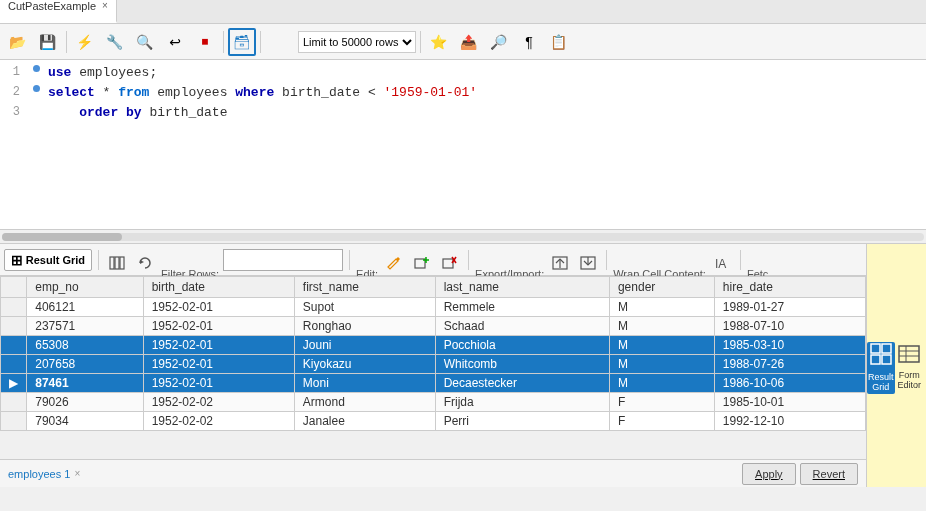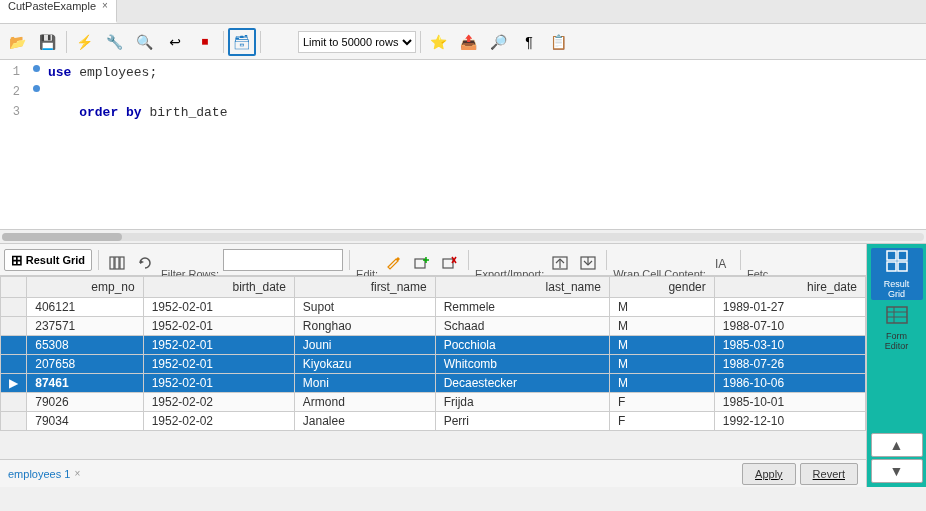--- a/index.html
+++ b/index.html
@@ -189,21 +189,21 @@
     }
     .data-table {
       border-collapse: collapse;
       width: 100%;
       font-size: 12px;
     }
     .data-table th {
       background: #f0f0f0;
       border: 1px solid #ccc;
       padding: 3px 8px;
-      text-align: right;
+      text-align: left;
       font-weight: normal;
       color: #333;
       white-space: nowrap;
     }
     .data-table td {
       border: 1px solid #ccc;
       padding: 2px 8px;
       white-space: nowrap;
       color: #333;
     }
@@ -223,24 +223,24 @@
     .main-content {
       flex: 1;
       display: flex;
       flex-direction: column;
       overflow: hidden;
     }
 
     
     .right-sidebar {
       width: 60px;
-      background: #14b8a6;
+      background: #fef9c3;
       border-left: 1px solid #ccc;
       display: flex;
-      flex-direction: column;
+      flex-direction: row;
       align-items: center;
       padding-top: 4px;
       gap: 2px;
     }
     .sidebar-btn {
       width: 52px;
       height: 52px;
       display: flex;
       flex-direction: column;
       align-items: center;
@@ -368,20 +368,21 @@
       <span class="line-dot">
           <span class="dot"></span>
         </span>
       <span class="line-code"><span class="kw">use</span> employees;</span>
     </div>
     <div class="sql-line">
       <span class="line-num">2</span>
       <span class="line-dot">
           <span class="dot"></span>
         </span>
+      <span class="line-code"><span class="kw">select</span> * <span class="kw2">from</span> employees <span class="kw">where</span> birth_date &lt; <span class="str">'1959-01-01'</span></span>
     </div>
     <div class="sql-line">
       <span class="line-num">3</span>
       <span class="line-dot"></span>
       <span class="line-code">    <span class="kw">order</span> <span class="kw">by</span> birth_date</span>
     </div>
   </div>
 
   <div class="scroll-area">
     <div class="scroll-track">

